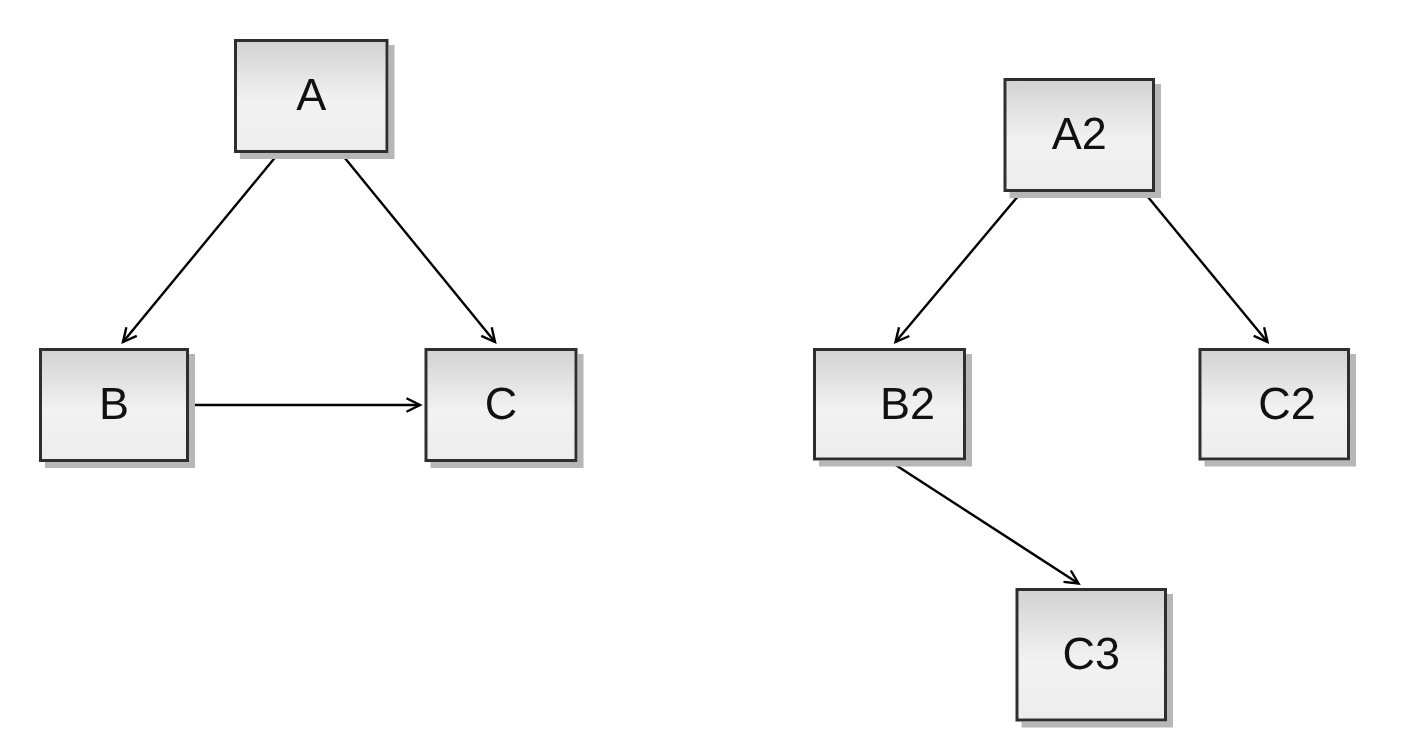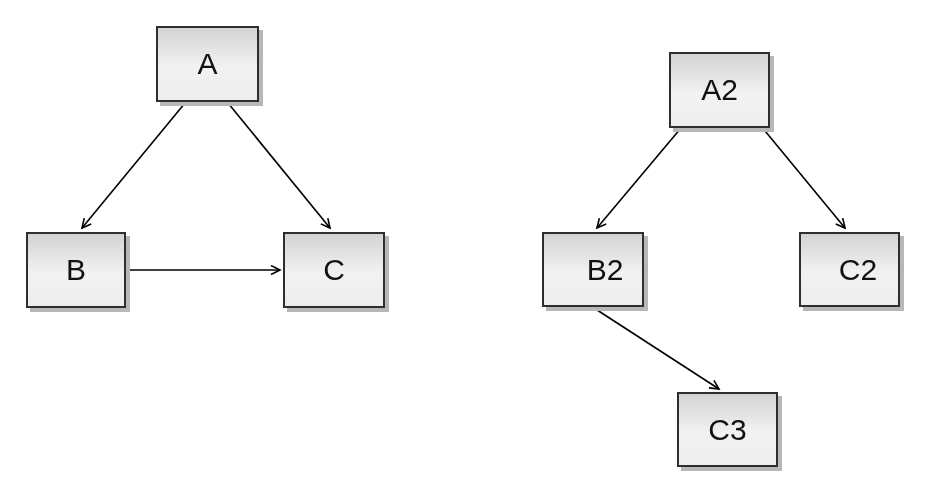--- a/index.html
+++ b/index.html
@@ -37,21 +37,21 @@
     color: #111111;
     line-height: 1;
     user-select: none;
   }
   .node-a  { left: 156px; top: 26px;  width: 103px; height: 76px; }
   .node-b  { left: 26px;  top: 232px; width: 100px; height: 76px; }
   .node-c  { left: 283px; top: 232px; width: 102px; height: 76px; }
   .node-a2 { left: 669px; top: 25px;  width: 101px; height: 76px; margin-top: 27px; }
   .node-b2 { left: 542px; top: 232px; width: 102px; height: 75px; padding-left: 24px; }
   .node-c2 { left: 799px; top: 232px; width: 101px; height: 75px; padding-left: 17px; }
-  .node-c3 { left: 677px; top: 392px; width: 101px; height: 75px; }
+  .node-c3 { left: 677px; top: 392px; width: 101px; height: 89px; }
   .edge {
     stroke: #000000;
     stroke-width: 1.6;
     fill: none;
   }
 </style>
 </head>
 <body>
 
 <div class="canvas">

